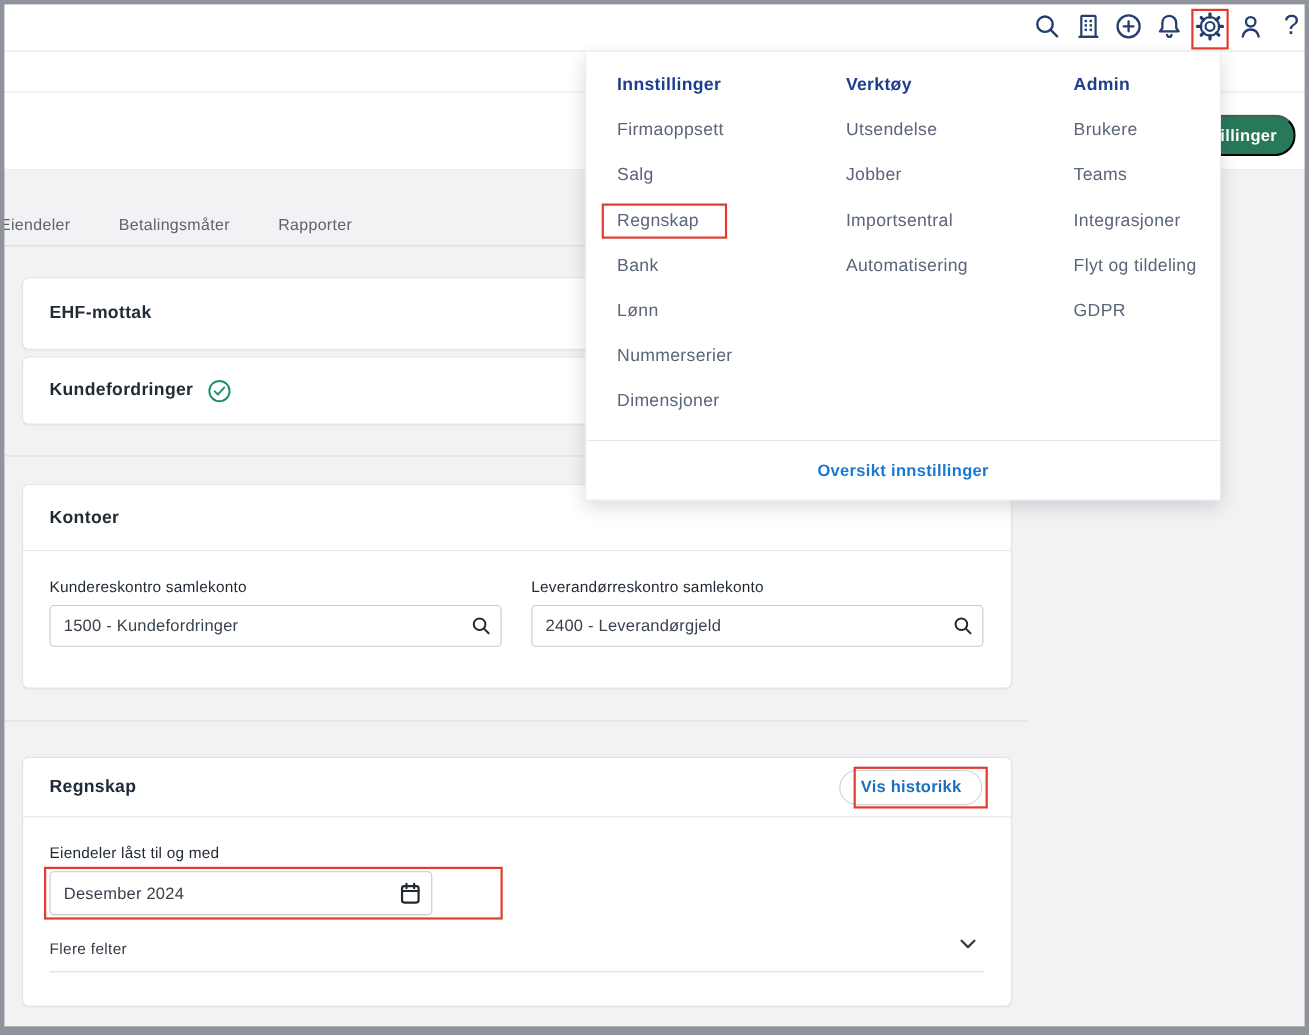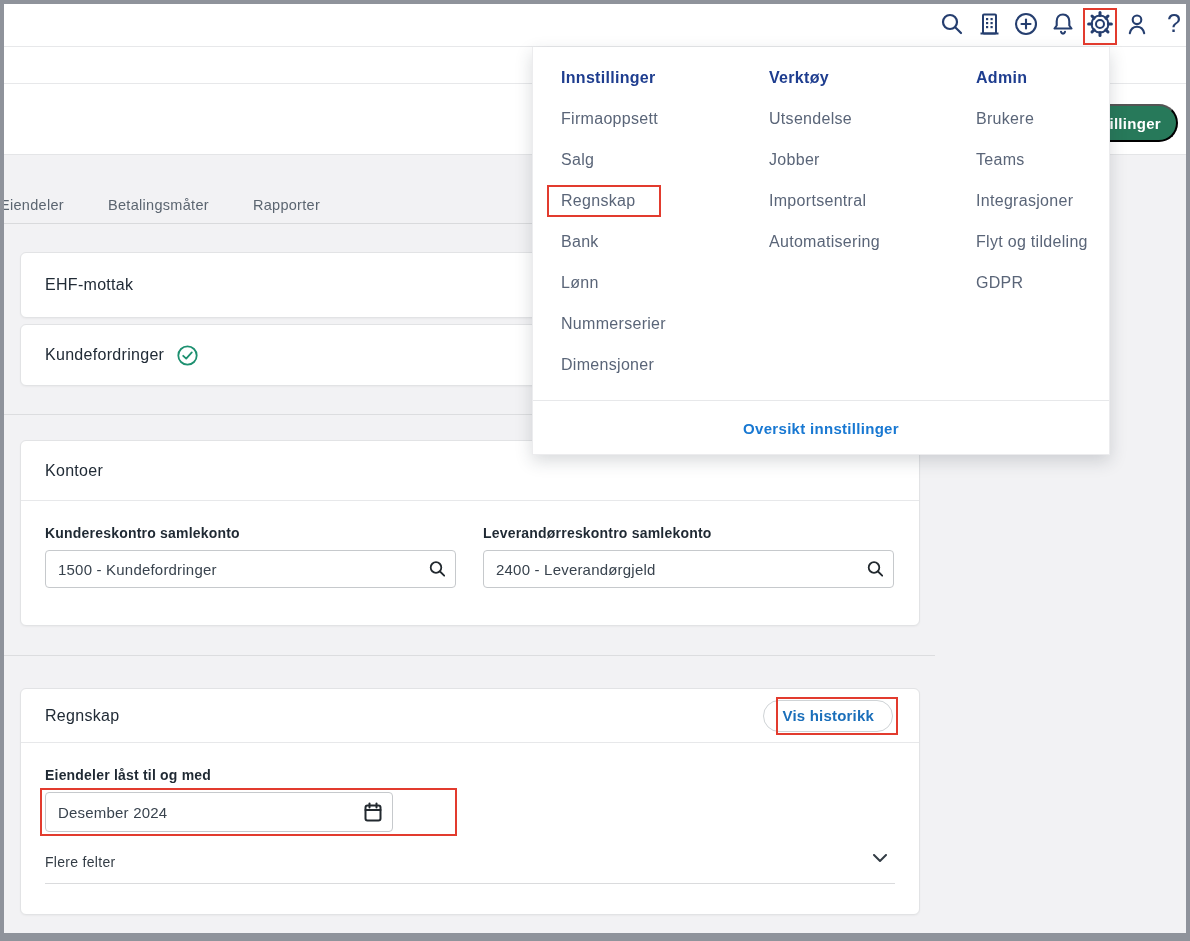--- a/index.html
+++ b/index.html
@@ -18,24 +18,24 @@
   .q-glyph{font-size:25px;color:#253e6f;font-weight:500;line-height:1;}
   
   .content-bg{position:absolute;left:0;top:155px;width:100%;height:778px;background:#f2f2f4;}
   .tabbar{position:absolute;left:0;top:186px;width:935px;height:38px;border-bottom:1px solid #d9dadc;
           display:flex;align-items:center;gap:44px;}
   .tab{font-size:14.5px;color:#5b6570;letter-spacing:.3px;cursor:pointer;}
   .hdiv{position:absolute;left:0;width:935px;height:1px;background:#dcdddf;}
   
   .card{position:absolute;left:20px;width:900px;background:#fff;border:1px solid #e2e3e5;border-radius:6px;
         box-shadow:0 1px 2px rgba(0,0,0,.04);}
-  .card-title{font-size:16px;font-weight:400;color:#212b36;letter-spacing:.3px;}
+  .card-title{font-size:16px;font-weight:700;color:#212b36;letter-spacing:.3px;}
   .card-header{height:60px;display:flex;align-items:center;padding:0 24px;border-bottom:1px solid #e7e8ea;}
   .simple-card{display:flex;align-items:center;padding:0 24px;gap:12px;}
-  .field-label{font-size:14px;font-weight:700;color:#1f2933;letter-spacing:.2px;margin-bottom:9px;}
+  .field-label{font-size:14px;font-weight:400;color:#1f2933;letter-spacing:.2px;margin-bottom:9px;}
   .text-input{position:relative;width:411px;}
   .text-input input{width:100%;height:38px;border:1px solid #c6c9cc;border-radius:4px;padding:0 36px 0 12px;
         font-family:inherit;font-size:15px;color:#39434e;letter-spacing:.2px;background:#fff;outline:none;}
   .input-icon{position:absolute;right:9px;top:50%;transform:translateY(-50%);cursor:pointer;display:flex;}
   .fields-row{display:flex;gap:27px;}
   .pill-btn{height:32px;padding:0 18px;border:1px solid #cfd3d6;border-radius:16px;background:#fff;
         color:#1b6fba;font-size:15px;font-weight:600;letter-spacing:.2px;display:flex;align-items:center;cursor:pointer;}
   .more-row{margin-top:22px;height:30px;display:flex;justify-content:space-between;
         border-bottom:1px solid #dadbdd;cursor:pointer;}
   .more-label{font-size:14px;color:#333c45;letter-spacing:.3px;}

